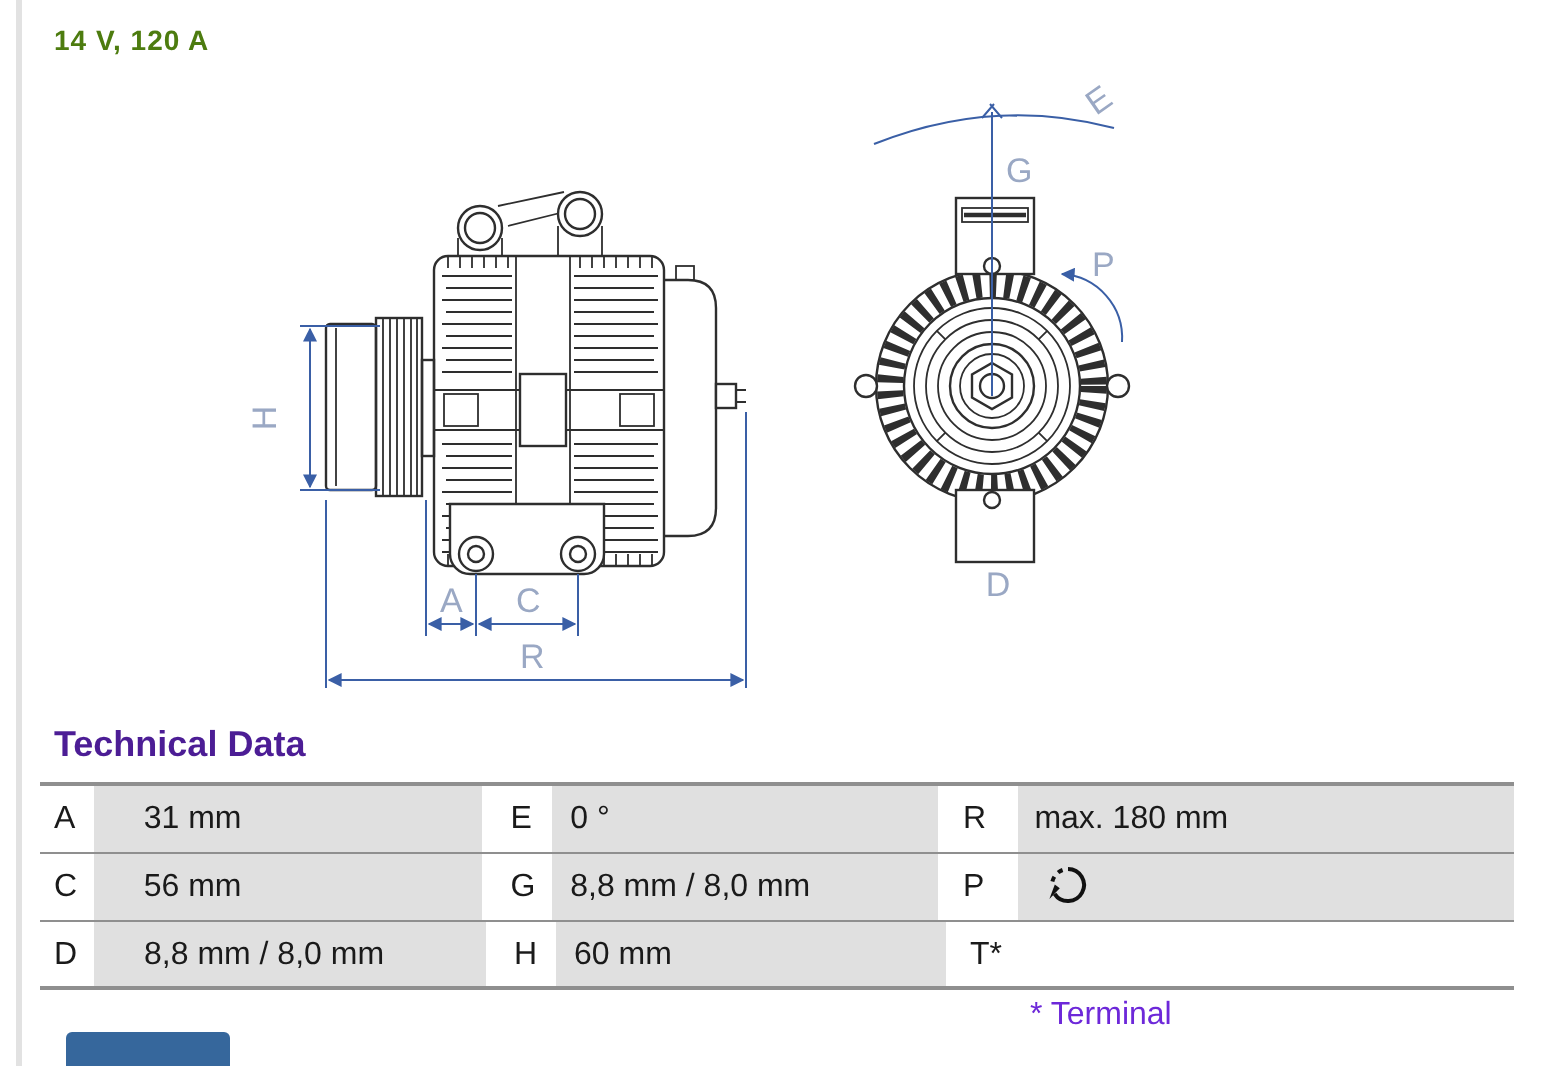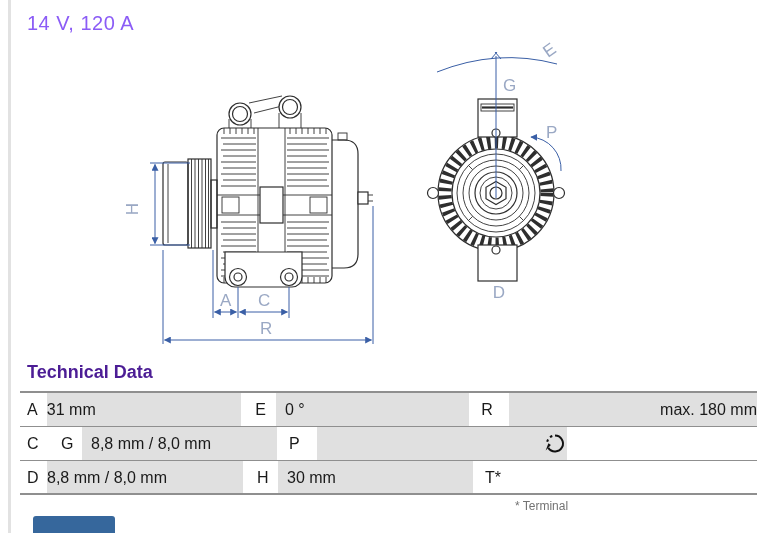--- a/index.html
+++ b/index.html
@@ -2,46 +2,46 @@
 <html><head>
 <meta charset="utf-8">
 <style>
   * { margin:0; padding:0; box-sizing:border-box; }
   html,body { background:#fff; }
   #stage {
     position:relative; width:784px; height:533px; background:#ffffff;
     font-family:"Liberation Sans", sans-serif; color:#1a1a1a; overflow:hidden;
   }
   #left-border { position:absolute; left:8px; top:0; width:3px; height:533px; background:#e2e2e2; }
-  #title { position:absolute; left:27px; top:12px; font-size:20px; font-weight:400; color:#8b5cf6; letter-spacing:0.5px; }
+  #title { position:absolute; left:27px; top:12px; font-size:14px; font-weight:700; color:#4d7c0f; letter-spacing:0.5px; }
 
   svg text.dimlabel { fill:#9aa8c4; font-family:"Liberation Sans", sans-serif; font-size:17px; font-weight:400; }
   svg .dim { stroke:#3a5fa6; stroke-width:1; fill:none; }
   svg .dw  { stroke:#2e2e2e; stroke-width:1.2; fill:none; }
   svg .dwt { stroke:#2e2e2e; stroke-width:0.9; fill:none; }
   svg .dwf { stroke:#2e2e2e; stroke-width:1.2; fill:#ffffff; }
 
   #side-svg  { position:absolute; left:100px; top:88px; }
   #front-svg { position:absolute; left:415px; top:38px; }
 
   #tech { position:absolute; left:20px; top:362px; width:737px; }
   #tech h2 { font-size:18px; font-weight:700; color:#4c1d95; margin:0 0 8px 7px; }
   .ttable { border-top:2px solid #8f8f8f; }
   .trow { display:flex; height:34px; line-height:34px; border-bottom:1px solid #8f8f8f; font-size:16px; }
   .trow:last-child { border-bottom:2px solid #8f8f8f; }
   .cell-key { background:#fff; color:#1a1a1a; }
   .cell-val { background:#e0e0e0; color:#1a1a1a; white-space:nowrap; overflow:hidden; }
   .k1 { width:27px;  padding-left:7px; }
-  .v1 { width:196px; padding-left:0; }
+  .v1 { width:196px; padding-left:25px; }
   .k2 { width:35px;  padding-left:14px; }
   .v2 { width:195px; padding-left:9px; }
   .k3 { width:40px;  padding-left:12px; }
-  .v3 { width:250px; padding-left:8px;text-align:right; }
+  .v3 { width:250px; padding-left:8px; }
   .rot-icon { vertical-align:middle; margin-left:4px; margin-top:-3px; }
-  #footnote { margin:4px 0 0 495px; font-size:12px; color:#737373; }
+  #footnote { margin:4px 0 0 495px; font-size:16px; color:#6d28d9; }
 
   #blue-bar { position:absolute; left:33px; top:516px; width:82px; height:17px;
     background:#36679c; border-radius:3px 3px 0 0; border:none; cursor:pointer; }
 </style>
 </head>
 <body>
 
 <div id="stage">
 
   <div id="left-border"></div>
@@ -175,35 +175,36 @@
         <span class="cell-key k1">A</span>
         <span class="cell-val v1">31 mm</span>
         <span class="cell-key k2">E</span>
         <span class="cell-val v2">0 °</span>
         <span class="cell-key k3">R</span>
         <span class="cell-val v3">max. 180 mm</span>
       </div>
 
       <div class="trow">
         <span class="cell-key k1">C</span>
+        <span class="cell-val v1">56 mm</span>
         <span class="cell-key k2">G</span>
         <span class="cell-val v2">8,8 mm / 8,0 mm</span>
         <span class="cell-key k3">P</span>
         <span class="cell-val v3"><span></span><svg class="rot-icon" width="25" height="25" viewBox="0 0 25 25">
               <path d="M13,4.5 A8,8 0 1 1 6.3,16.9" fill="none" stroke="#111" stroke-width="2"></path>
               <path d="M10.3,5 A8,8 0 0 0 5.1,11.2" fill="none" stroke="#111" stroke-width="2" stroke-dasharray="2.6 2.8"></path>
               <path d="M8.9,14.1 L3.7,19.5 L6.4,12.3 z" fill="#111"></path>
             </svg></span>
       </div>
 
       <div class="trow">
         <span class="cell-key k1">D</span>
         <span class="cell-val v1">8,8 mm / 8,0 mm</span>
         <span class="cell-key k2">H</span>
-        <span class="cell-val v2">30 mm</span>
+        <span class="cell-val v2">60 mm</span>
         <span class="cell-key k3">T*</span>
       </div>
 
     </div>
 
     <div id="footnote">* Terminal</div>
   </div>
 
   <button id="blue-bar"></button>
 

